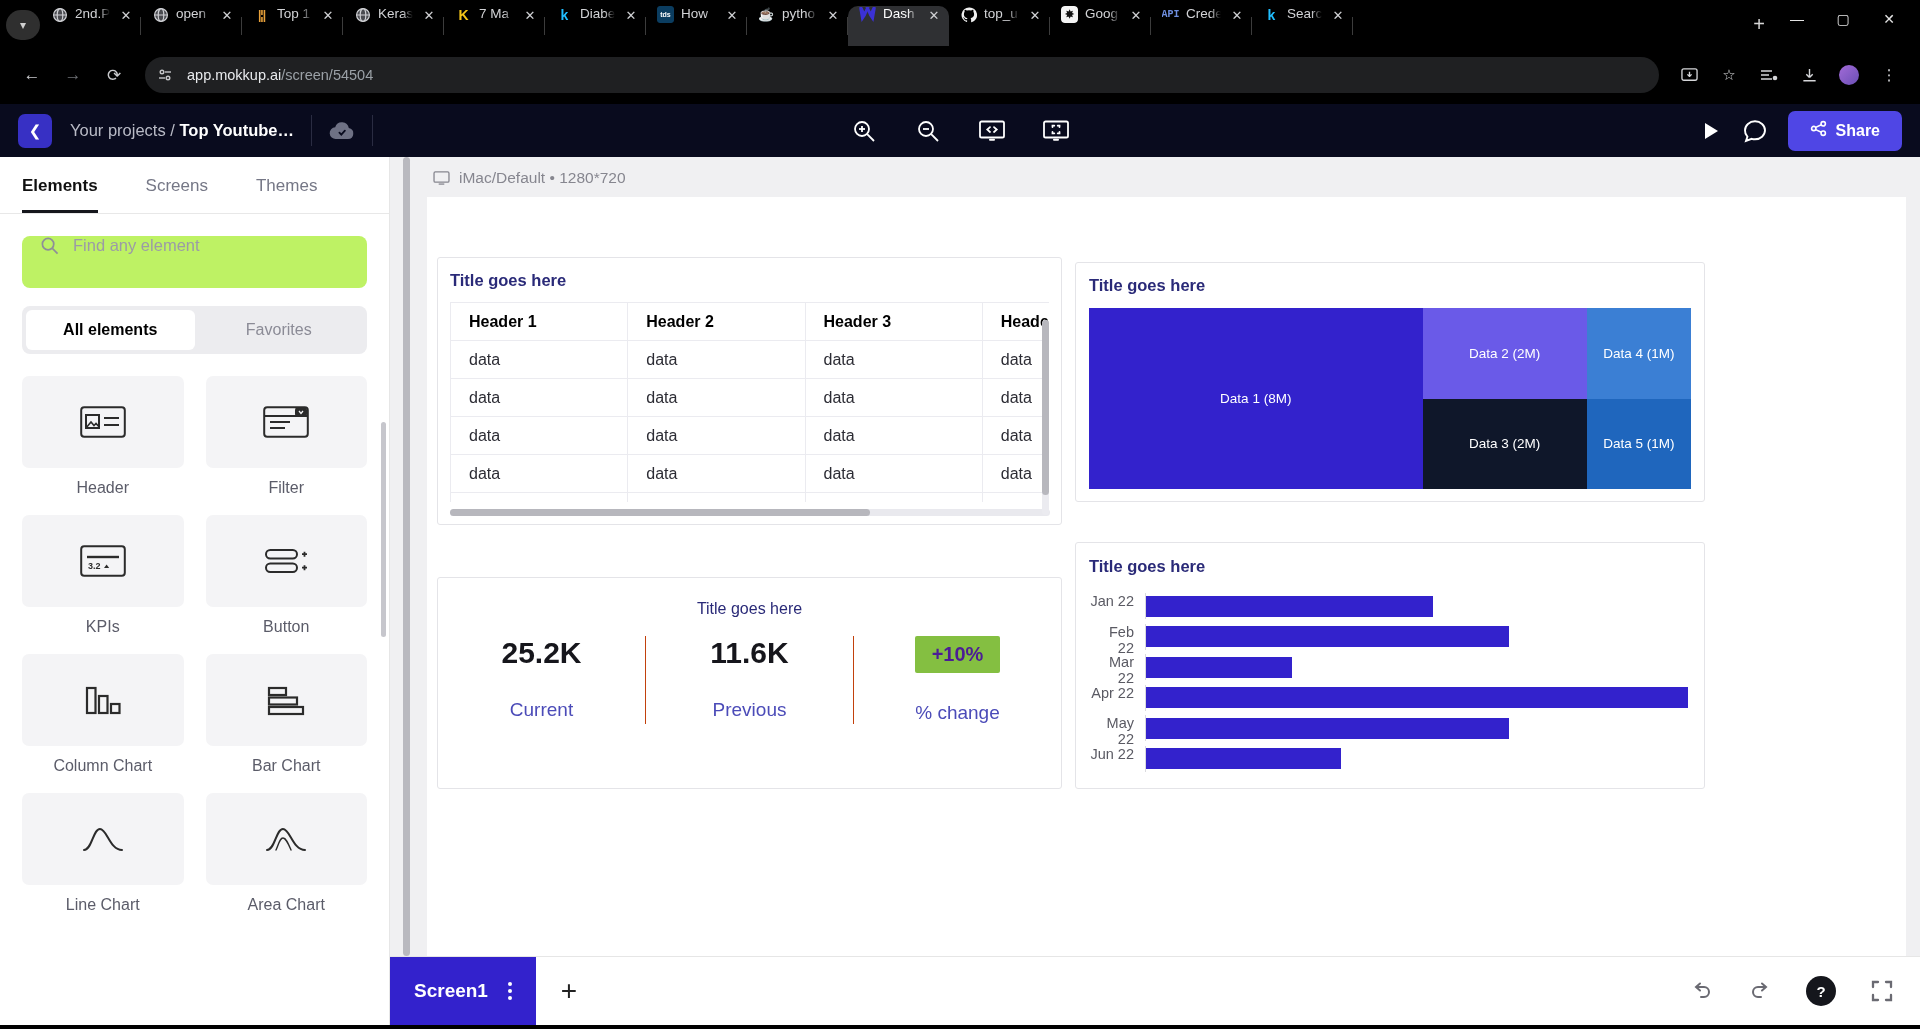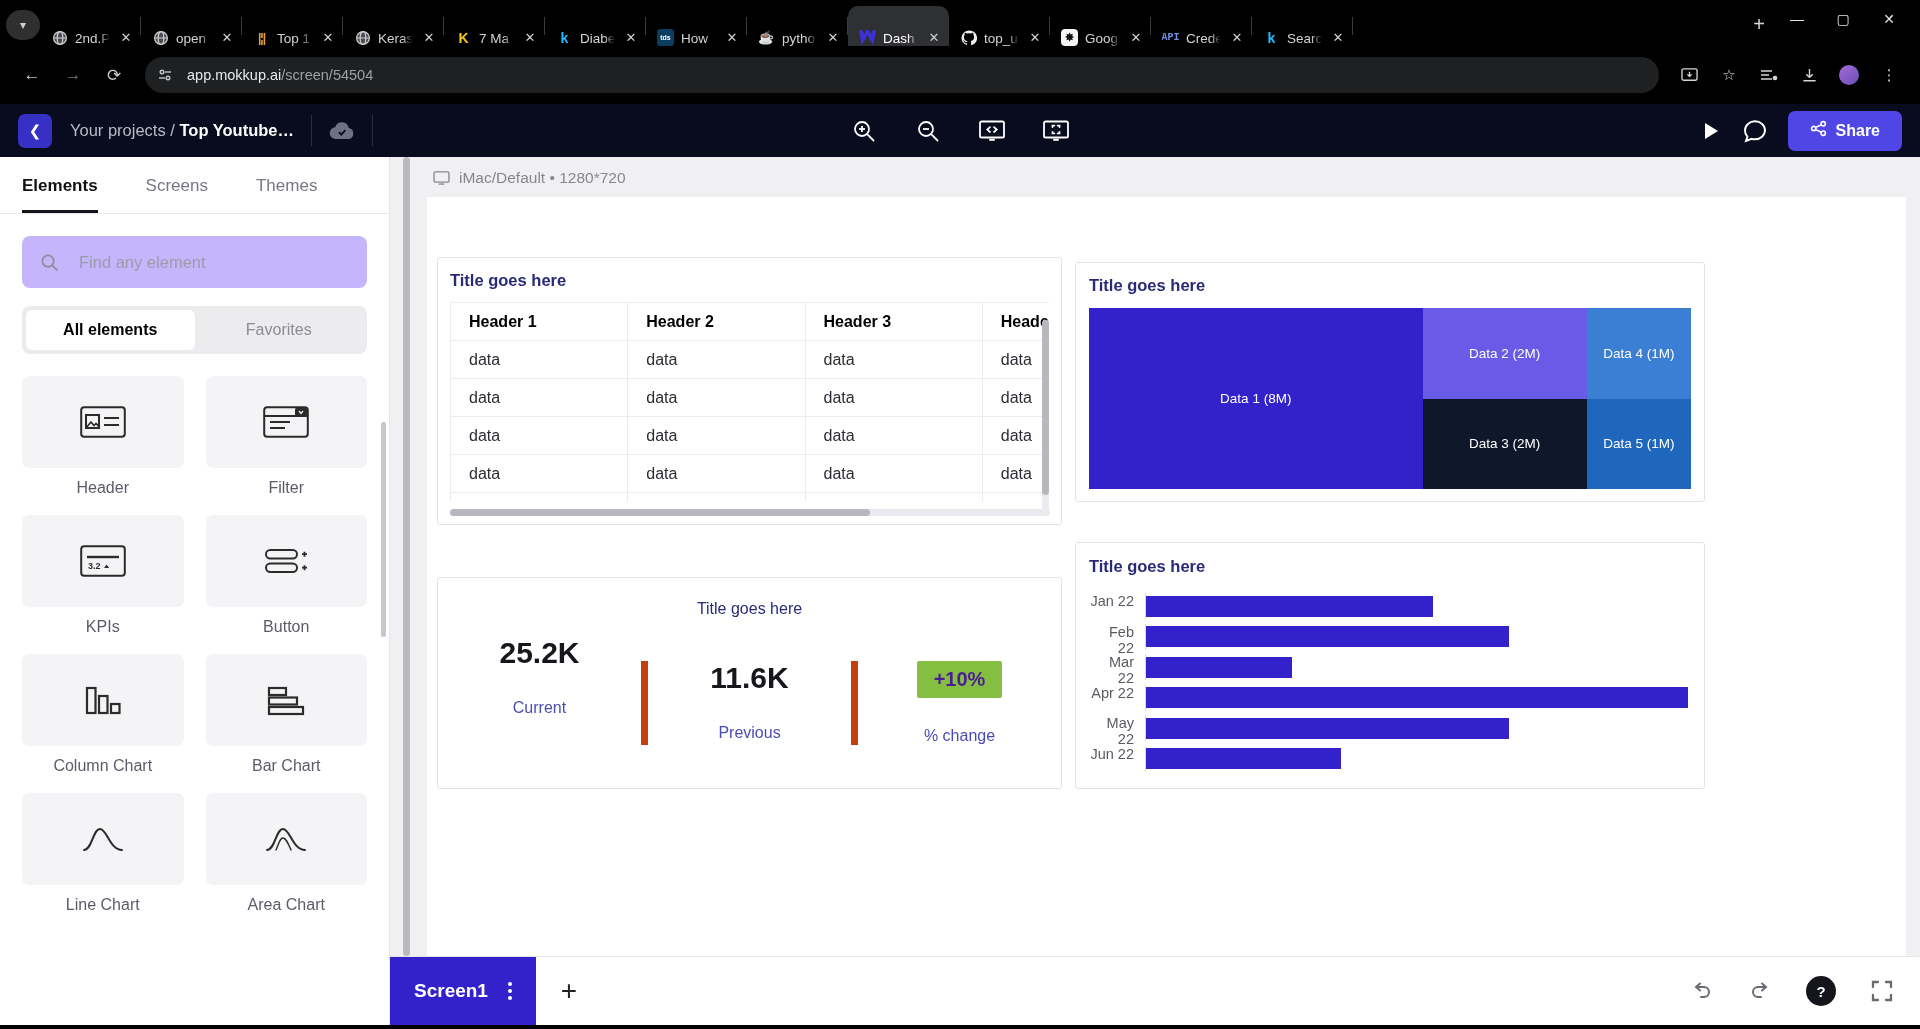--- a/index.html
+++ b/index.html
@@ -17,21 +17,21 @@
     height: 46px; background: #000000;
     display: flex; align-items: flex-end; padding: 0 8px 0 6px; flex: 0 0 46px;
   }
   .tab-dropdown {
     width: 34px; height: 30px; border-radius: 17px; background: #2f2f2f;
     display: flex; align-items: center; justify-content: center; margin-bottom: 6px;
     color: #cfcfcf; font-size: 12px; flex: 0 0 34px;
   }
   .tabs { display: flex; align-items: flex-end; flex: 1; min-width: 0; height: 46px; }
   .tab {
-    height: 40px; display: flex; align-items: flex-end; gap: 7px;
+    height: 40px; display: flex; align-items: flex-start; gap: 7px;
     padding: 0 6px 0 11px; min-width: 0; width: 101px; flex: 0 0 101px;
     position: relative; color: #d2d3d6; font-size: 13.5px;
     border-radius: 10px 10px 0 0;
   }
   .tab.active { background: #2f3033; color: #ffffff; }
   .tab:not(.active)::after {
     content: ""; position: absolute; right: 0; top: 11px; height: 18px; width: 1px;
     background: #3c3c3c;
   }
   .tab-fav {
@@ -127,22 +127,22 @@
   .side { width: 390px; flex: 0 0 390px; background: #fff; display: flex; flex-direction: column;
           border-right: 1px solid #e6e6e6; min-height: 0; position: relative; }
   .side-tabs { display: flex; border-bottom: 1px solid #e8e8e8; padding: 0 22px; flex: 0 0 auto; }
   .side-tab {
     padding: 19px 0 14px; margin-right: 48px; font-size: 17px; color: #757786;
     border-bottom: 3px solid transparent; white-space: nowrap;
   }
   .side-tab.active { color: #111; font-weight: bold; border-bottom-color: #15161c; }
   .search-wrap { padding: 22px 22px 0; }
   .search-box {
-    height: 52px; background: #c4b5fd; border-radius: 8px; display: flex;
-    align-items: center; gap: 20px; padding: 0 18px;
+    height: 52px; background: #bef264; border-radius: 8px; display: flex;
+    align-items: flex-start; gap: 14px; padding: 0 18px;
   }
   .search-box input {
     border: none; background: transparent; outline: none; font-size: 16.5px;
     color: #3c3c46; width: 100%; font-family: inherit;
   }
   .search-box input::placeholder { color: #9b9ba6; }
   .seg-wrap { padding: 18px 22px 0; }
   .seg {
     height: 48px; background: #ececef; border-radius: 8px; display: flex; padding: 4px;
   }
@@ -214,23 +214,23 @@
   .tm-cell { display: flex; align-items: center; justify-content: center; color: #fff;
              font-size: 13.5px; text-align: center; }
   .tm-col { display: flex; flex-direction: column; }
 
   
   #w-kpi { left: 10px; top: 380px; width: 625px; height: 212px; }
   #w-kpi .w-title { position: absolute; left: 0; right: 0; top: 22px; text-align: center;
                     font-weight: normal; font-size: 16px; }
   .kpi-row { position: absolute; left: 0; right: 0; top: 58px; display: flex; }
   .kpi-cell { flex: 1; display: flex; flex-direction: column; align-items: center; }
-  .kpi-cell + .kpi-cell { border-left: 7px solid #c2410c; margin-top: 25px; }
+  .kpi-cell + .kpi-cell { border-left: 1px solid #c2410c; }
   .kpi-val { font-size: 30px; font-weight: bold; color: #16161c; }
-  .kpi-lab { font-size: 16px; color: #4b4bb8; margin-top: 29px; }
+  .kpi-lab { font-size: 19px; color: #4b4bb8; margin-top: 29px; }
   .kpi-chip {
     background: #84bf41; color: #4c1d95; font-size: 20px; font-weight: bold;
     padding: 7px 17px; border-radius: 2px;
   }
 
   
   #w-bar { left: 648px; top: 345px; width: 630px; height: 247px; }
   #w-bar .w-title { position: absolute; left: 13px; top: 14px; }
   .bars { position: absolute; left: 13px; right: 16px; top: 48px; bottom: 14px;
           display: flex; flex-direction: column; justify-content: space-around; }

